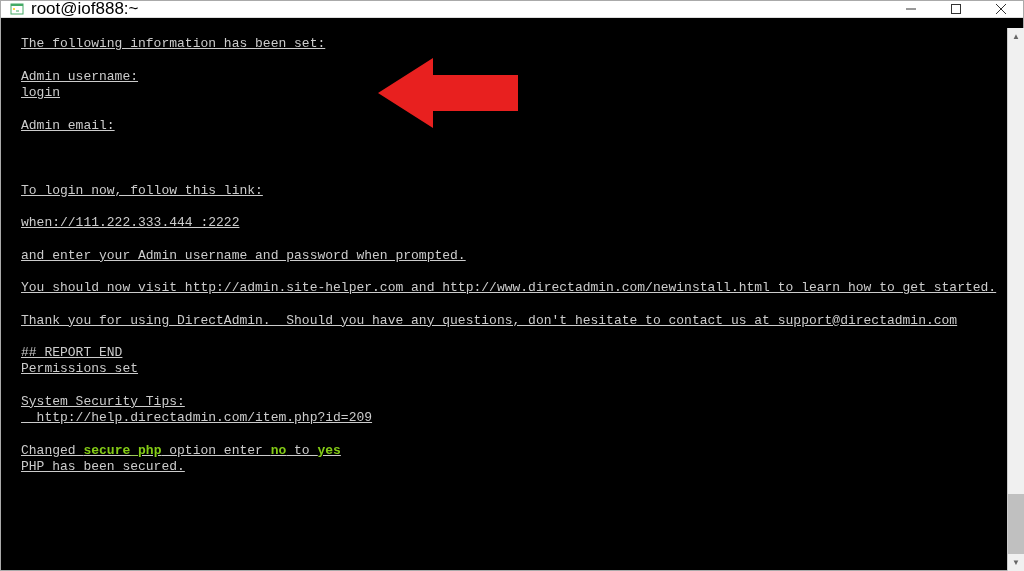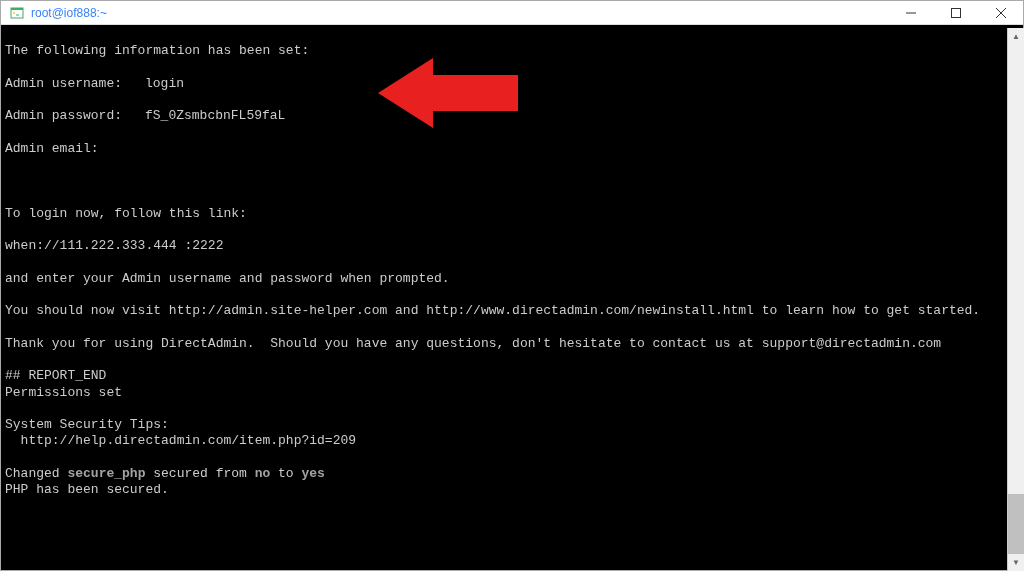--- a/index.html
+++ b/index.html
@@ -17,28 +17,28 @@
     }
     .window {
       width: 1024px;
       height: 571px;
       border: 1px solid #aaa;
       display: flex;
       flex-direction: column;
       background: #fff;
     }
     .titlebar {
-      height: 24px;
+      height: 17px;
       background: #fff;
       display: flex;
       align-items: center;
       padding-left: 8px;
       border-bottom: 1px solid #ddd;
-      font-size: 12px;
-      color: #3b82f6;
+      font-size: 17px;
+      color: #000000;
     }
     .titlebar-icon {
       width: 16px;
       height: 16px;
       margin-right: 6px;
       display: inline-flex;
       align-items: center;
       justify-content: center;
     }
     .titlebar-title {
@@ -58,24 +58,25 @@
       color: #333;
       cursor: pointer;
     }
     .terminal-body {
       flex: 1;
       background: #000;
       color: #ccc;
       font-family: 'Consolas', 'Courier New', monospace;
       font-size: 13px;
       line-height: 1.25;
-      padding: 2px 4px;
+      padding: 2px 20px;
       overflow: hidden;
       position: relative;
       white-space: pre;
+      text-decoration: underline;
     }
     .scrollbar {
       position: absolute;
       right: 0;
       top: 28px;
       bottom: 0;
       width: 17px;
       background: #f0f0f0;
       border-left: 1px solid #ccc;
       display: flex;
@@ -102,25 +103,26 @@
       height: 60px;
     }
     .red-arrow {
       position: absolute;
       left: 378px;
       top: 53px;
       pointer-events: none;
     }
     .bold {
       font-weight: bold;
-      color: #a3a3a3;
+      color: #84cc16;
       text-align: right;
     }
     .info-line {
       display: flex;
+      flex-direction: column;
     }
     .info-label {
       min-width: 140px;
     }
   </style>
 </head>
 <body>
 
 <div class="window">
   <div class="titlebar">
@@ -150,41 +152,40 @@
             <line x1="10" y1="0" x2="0" y2="10" stroke="#333" stroke-width="1"></line>
           </svg>
       </div>
     </div>
   </div>
 
   <div class="terminal-body">
 <span>The following information has been set:</span>
 
 <span class="info-line"><span class="info-label">Admin username:</span><span>login</span></span>
-<span class="info-line"><span class="info-label">Admin password:</span><span>fS_0ZsmbcbnFL59faL</span></span>
 <span class="info-line"><span class="info-label">Admin email:</span></span>
 
 
 <span>To login now, follow this link:</span>
 
 <span>when://111.222.333.444 :2222</span>
 
 <span>and enter your Admin username and password when prompted.</span>
 
 <span>You should now visit http://admin.site-helper.com and http://www.directadmin.com/newinstall.html to learn how to get started.</span>
 
 <span>Thank you for using DirectAdmin.  Should you have any questions, don't hesitate to contact us at support@directadmin.com</span>
 
 <span>## REPORT_END</span>
 <span>Permissions set</span>
 
 <span>System Security Tips:</span>
 <span>  http://help.directadmin.com/item.php?id=209</span>
 
-<span><span>Changed </span><span class="bold">secure_php</span><span> secured from </span><span class="bold">no</span><span> to </span><span class="bold">yes</span></span>
+<span><span>Changed </span><span class="bold">secure_php</span><span> option enter </span><span class="bold">no</span><span> to </span><span class="bold">yes</span></span>
 <span>PHP has been secured.</span>
 
 
 
 
 
 </div>
 
   <div class="scrollbar">
     <div class="scroll-arrow">▲</div>

